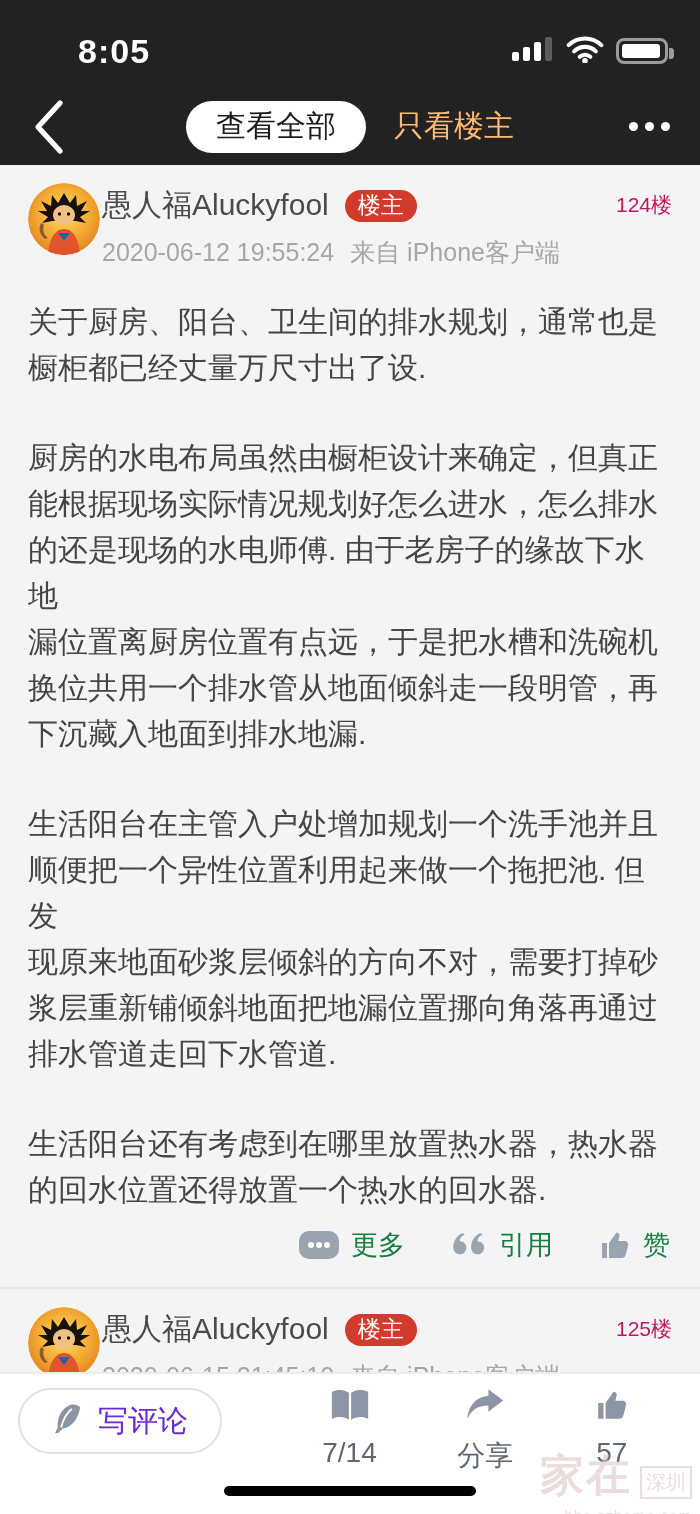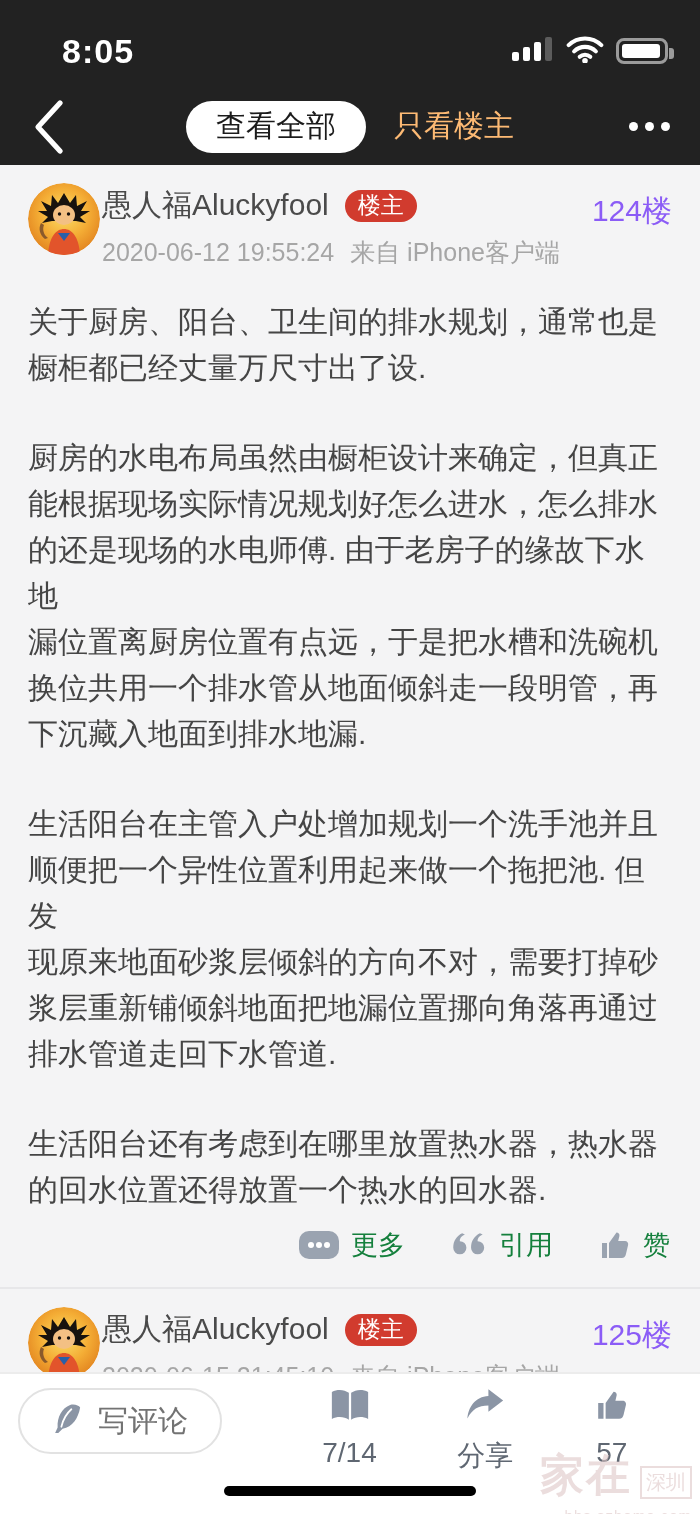--- a/index.html
+++ b/index.html
@@ -8,21 +8,21 @@
     position:relative; width:700px; height:1514px; margin:0 auto;
     background:#f4f4f5; overflow:hidden;
     font-family:"Liberation Sans","DejaVu Sans",sans-serif;
   }
   
   .status-bar {
     height:88px; background:#222222; color:#fff;
     display:flex; align-items:center; justify-content:space-between;
     padding:14px 32px 0 62px;
   }
-  .status-time { font-size:34px; font-weight:600; letter-spacing:1px; }
+  .status-time { font-size:34px; font-weight:600; letter-spacing:1px;margin-left:16px; }
   .status-icons { display:flex; align-items:center; gap:12px; }
   .battery { position:relative; width:52px; height:26px; border:3px solid rgba(255,255,255,.55); border-radius:8px; }
   .battery-fill { position:absolute; left:3px; top:3px; bottom:3px; width:38px; background:#fff; border-radius:3px; }
   .battery-tip { position:absolute; right:-9px; top:7px; width:5px; height:11px; background:rgba(255,255,255,.55); border-radius:0 3px 3px 0; }
   
   .nav-bar {
     height:77px; background:#222222; display:flex; align-items:center; position:relative;
     padding:0 30px;
     gap:20px;
   }
@@ -37,40 +37,40 @@
   .more-dots { margin-left:auto; display:flex; gap:7px; align-items:center; height:40px; }
   .more-dots i { width:9px; height:9px; border-radius:50%; background:#fff; }
   
   .post { padding:10px 28px 0; }
   .post-header { display:flex; align-items:flex-start; gap:2px; padding-top:8px; }
   .avatar { width:72px; height:72px; border-radius:50%; overflow:hidden; flex:none; }
   .header-info { flex:1; padding-top:2px; }
   .name-row { display:flex; align-items:center; gap:16px; }
   .author-name { font-size:30px; color:#4a4a4a; font-weight:500; }
   .badge { background:#d13b2e; color:#fff; font-size:23px; padding:4px 13px 5px; border-radius:17px; line-height:1; }
-  .floor { font-size:30px; color:#8b5cf6; padding-top:8px;margin-left:9px; }
+  .floor { font-size:21px; color:#be185d; padding-top:8px;margin-left:9px; }
   .post-time { margin-top:10px; font-size:25px; color:#a6a6a6; }
   .post-source { margin-left:16px; }
   .post-body { margin-top:30px; font-size:30px; line-height:46px; color:#454545; }
   .para { white-space:pre-line; margin-bottom:44px; }
   .post-body .para:last-child { margin-bottom:0; }
   .action-row { display:flex; justify-content:flex-end; align-items:center; gap:46px; padding:14px 2px 24px; }
   .action-btn { display:flex; align-items:center; gap:12px; background:none; border:none; font-family:inherit; color:#15803d; font-size:27px; }
   .action-btn svg { display:block; }
   .divider { height:2px; background:#e7e7e9; }
   
   .toolbar {
     position:absolute; left:0; bottom:0; height:142px; width:700px;
     background:#fff; border-top:2px solid #ececec;
     display:flex; align-items:flex-start; padding:14px 30px 0 18px;
   }
   .comment-pill {
     display:flex; align-items:center; gap:16px; background:#fff;
     border:2px solid #e2e2e2; border-radius:34px; height:66px; padding:0 32px;
-    color:#737373; font-size:30px; font-family:inherit;
+    color:#6d28d9; font-size:30px; font-family:inherit;
   }
   .tool-group { flex:1; display:flex; justify-content:space-around; padding-left:60px; }
   .tool-item { display:flex; flex-direction:column; align-items:center; gap:8px; background:none; border:none; font-family:inherit; color:#5f6772; font-size:28px; }
   .home-indicator { position:absolute; left:224px; top:1486px; width:252px; height:10px; border-radius:6px; background:#000; }
   
   .watermark { position:absolute; right:8px; top:1446px; text-align:right; color:rgba(222,199,199,.6); pointer-events:none; }
   .wm-row { display:flex; align-items:flex-end; gap:8px; justify-content:flex-end; }
   .wm-main { font-size:44px; font-weight:700; letter-spacing:2px; }
   .wm-box { font-size:20px; border:2px solid rgba(222,199,199,.6); padding:1px 4px; margin-bottom:6px; }
   .wm-url { font-size:15px; margin-top:2px; letter-spacing:1px; }

